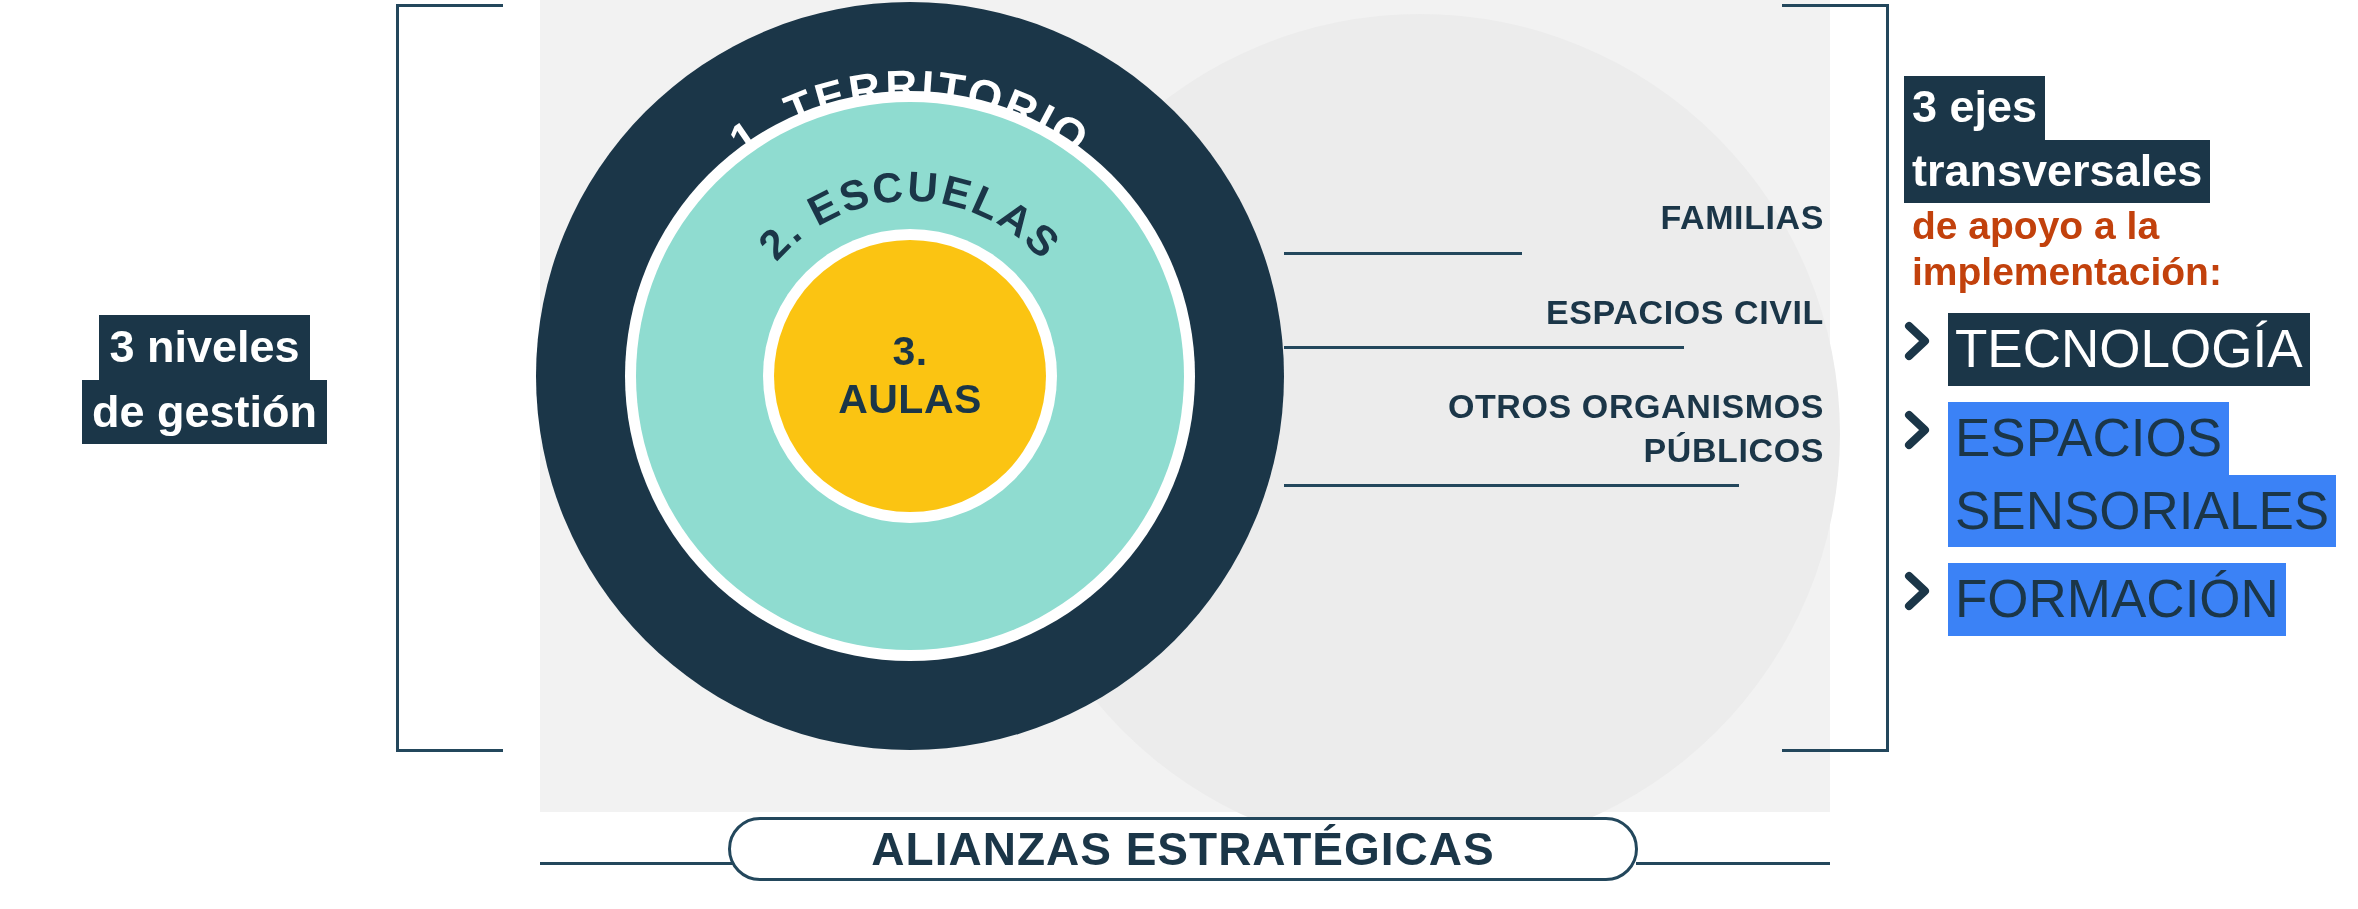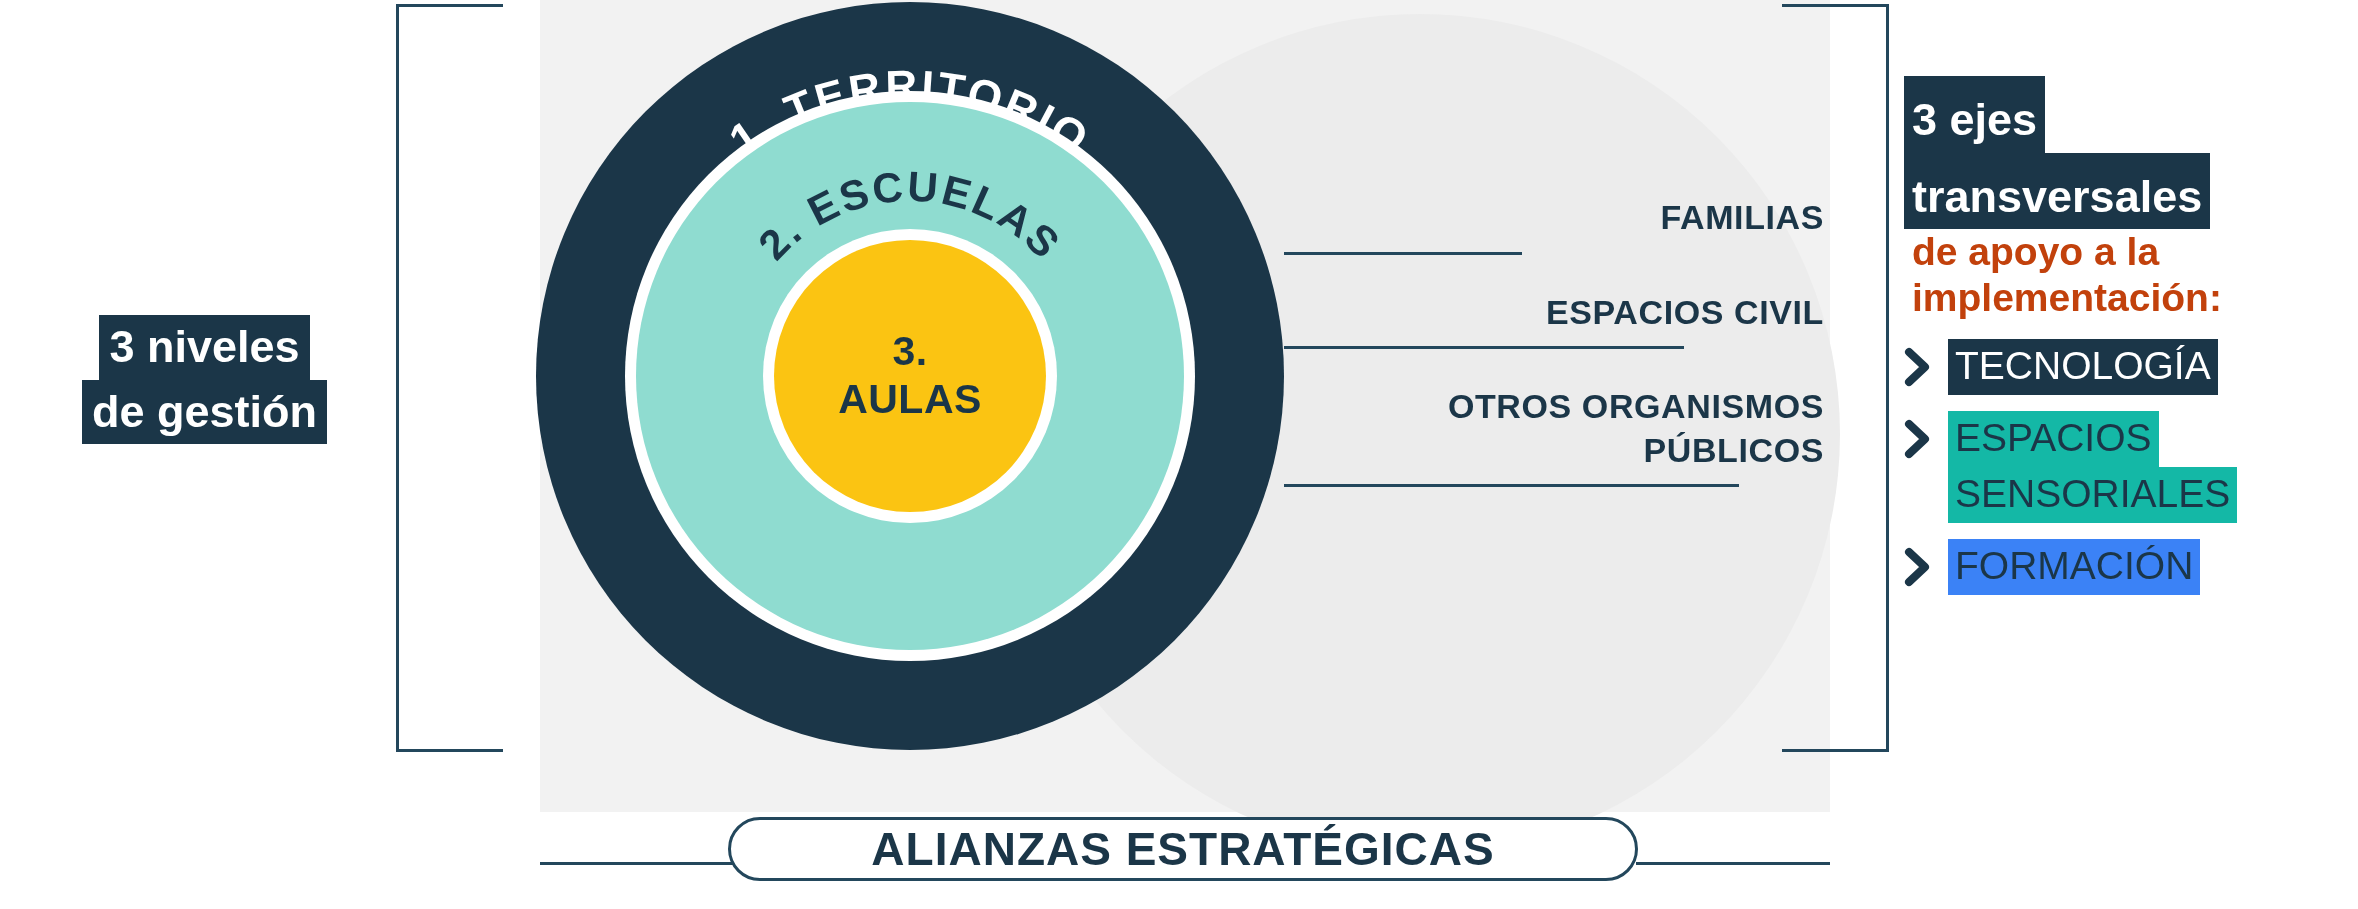--- a/index.html
+++ b/index.html
@@ -188,21 +188,21 @@
     top: 76px;
     width: 440px;
   }
   .right-panel .hl-row { display: flex; }
   .right-panel .hl {
     background: #1b3648;
     color: #ffffff;
     font-weight: bold;
     font-size: 45px;
     line-height: 1.26;
-    padding: 16px 8px 4px 8px;
+    padding: 3px 8px 4px 8px;
     white-space: nowrap;
   }
   .right-sub {
     color: #c2410c;
     font-weight: bold;
     font-size: 39px;
     line-height: 1.18;
     white-space: pre-line;
     padding-left: 8px;
   }
@@ -215,27 +215,27 @@
   .chev {
     flex: 0 0 auto;
     width: 34px;
     margin-right: 10px;
     padding-top: 8px;
   }
   .chev svg { display: block; }
   .axis-text { display: flex; flex-direction: column; align-items: flex-start; }
   .axis-line {
     font-weight: normal;
-    font-size: 39px;
+    font-size: 53px;
     line-height: 1.2;
     padding: 4px 7px 5px 7px;
     white-space: nowrap;
   }
   .tone-navy { background: #1b3648; color: #ffffff; }
-  .tone-mint { background: #14b8a6; color: #1b3648; }
+  .tone-mint { background: #3b82f6; color: #1b3648; }
   .tone-yellow { background: #3b82f6; color: #1b3648; }
 
   
   .pill {
     position: absolute;
     left: 728px;
     top: 817px;
     width: 910px;
     height: 64px;
     box-sizing: border-box;

